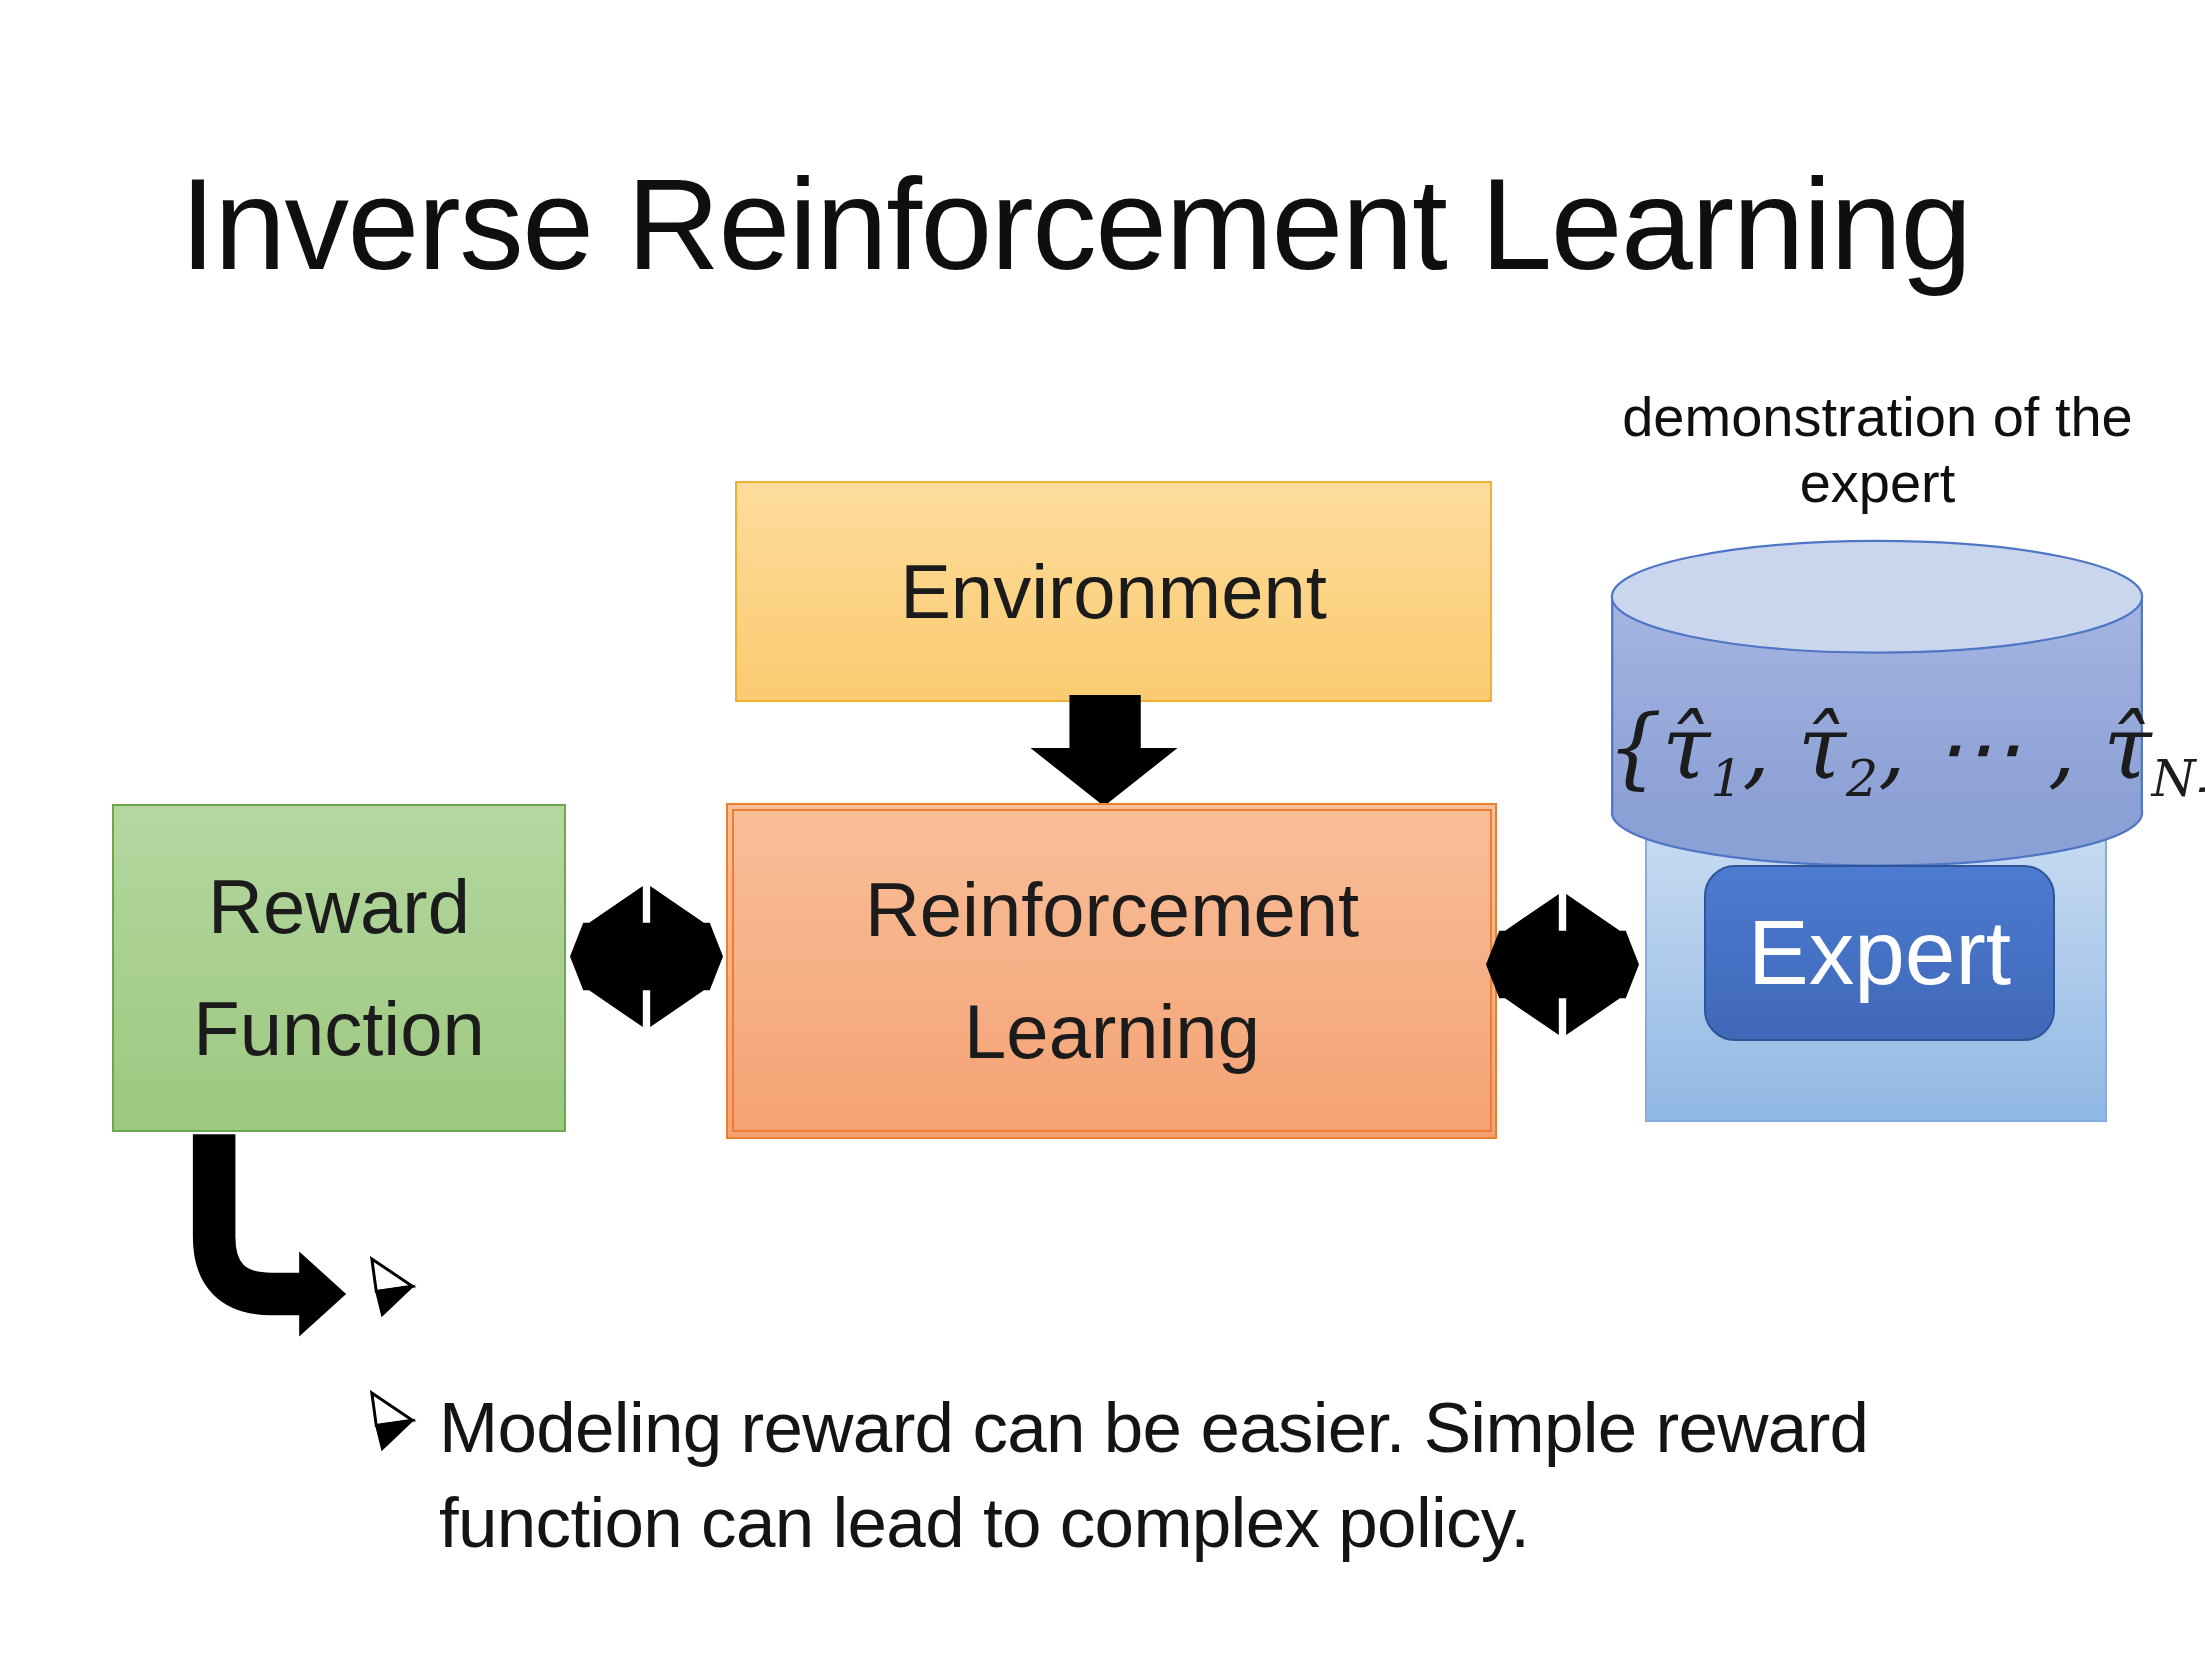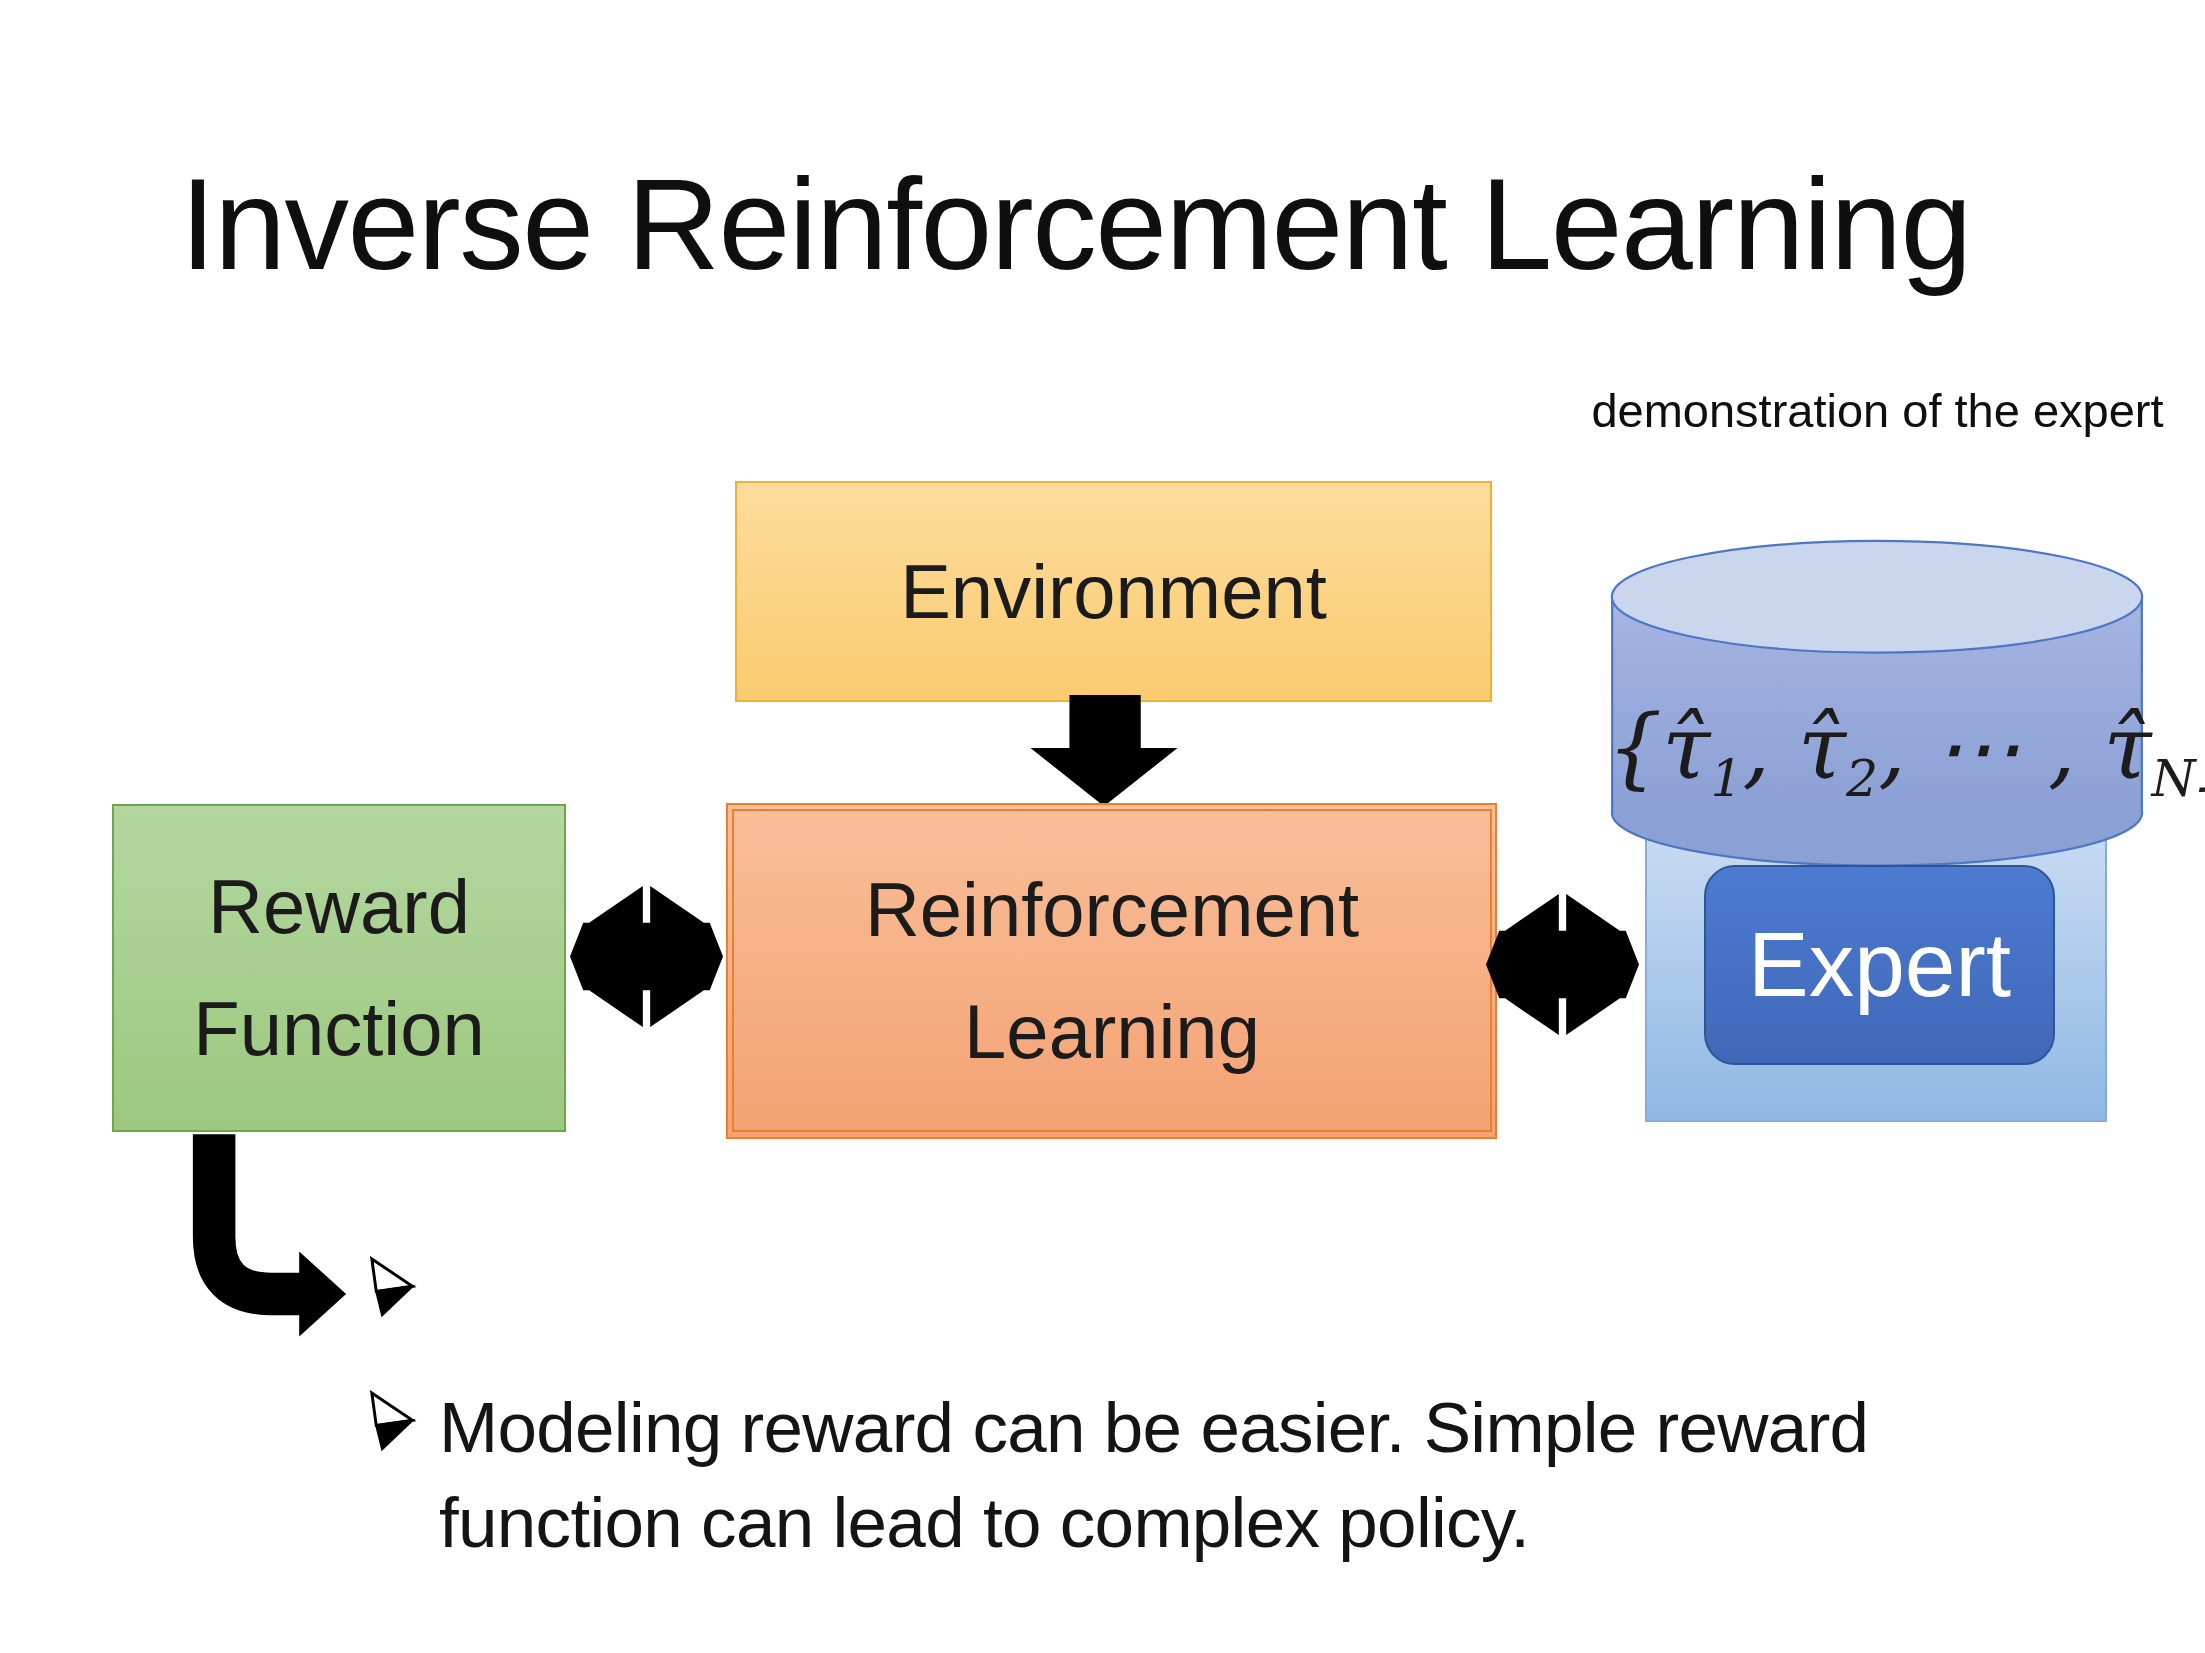--- a/index.html
+++ b/index.html
@@ -9,21 +9,21 @@
   }
   .abs{position:absolute;}
 
   #title{
     left:180px;top:147px;font-size:129px;letter-spacing:-1.5px;font-weight:400;
     color:#0f0f0f;white-space:nowrap;line-height:1.2;
   }
 
   #annotation{
     left:1580px;top:384px;width:595px;text-align:center;
-    font-size:47px;line-height:1.17;color:#0f0f0f;
+    font-size:56px;line-height:1.17;color:#0f0f0f;
   }
 
   .box-label{font-size:76px;color:#1b1b1b;text-align:center;line-height:1.6;}
 
   #env-box{
     left:735px;top:481px;width:757px;height:221px;
     border:2.9px solid #F0AF35;box-sizing:border-box;
     background:linear-gradient(180deg,#FDDC9C 0%,#FACB70 100%);
     display:flex;align-items:center;justify-content:center;
   }
@@ -46,21 +46,21 @@
     background:linear-gradient(180deg,#B4D7A0 0%,#9CC87F 100%);
     display:flex;flex-direction:column;align-items:center;justify-content:center;
   }
 
   #expert-panel{
     left:1645px;top:823px;width:462px;height:299px;
     border:2.2px solid #86ACDD;box-sizing:border-box;
     background:linear-gradient(180deg,#C9DCF2 0%,#90B8E4 100%);
   }
   #expert-button{
-    left:1704px;top:865px;width:351px;height:200px;border-radius:31px;
+    left:1704px;top:865px;width:351px;height:176px;border-radius:31px;
     border:2.9px solid #2F5597;box-sizing:border-box;
     background:linear-gradient(180deg,#4C7BD1 0%,#4068B8 100%);
     display:flex;align-items:center;justify-content:center;
     font-size:91px;color:#ffffff;
   }
 
   #cylinder-math{
     left:1607px;top:697px;width:540px;text-align:center;
     font-family:"DejaVu Serif",serif;font-style:italic;
     font-size:87px;color:#1c1c1c;white-space:nowrap;

